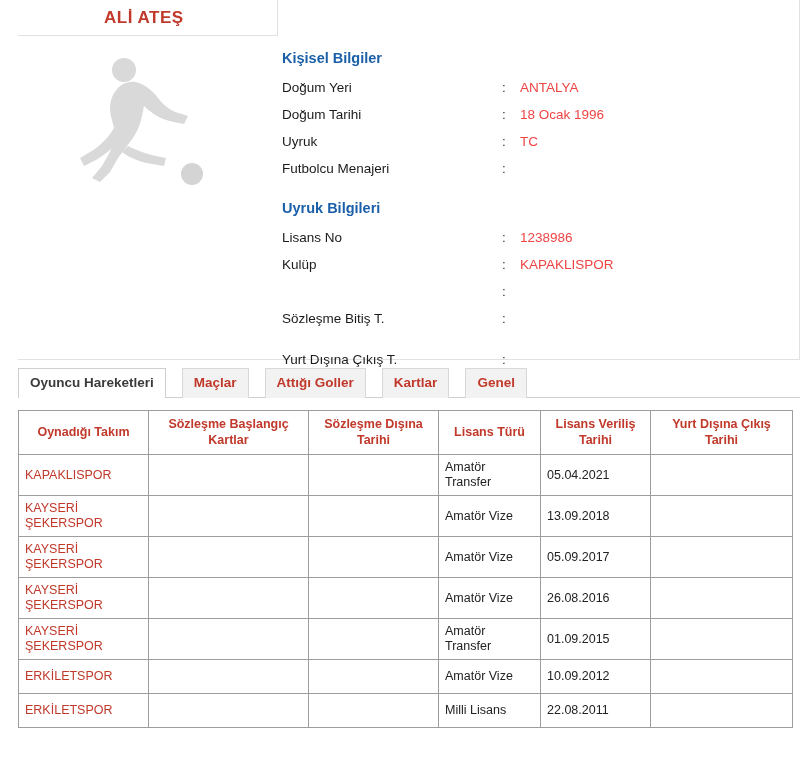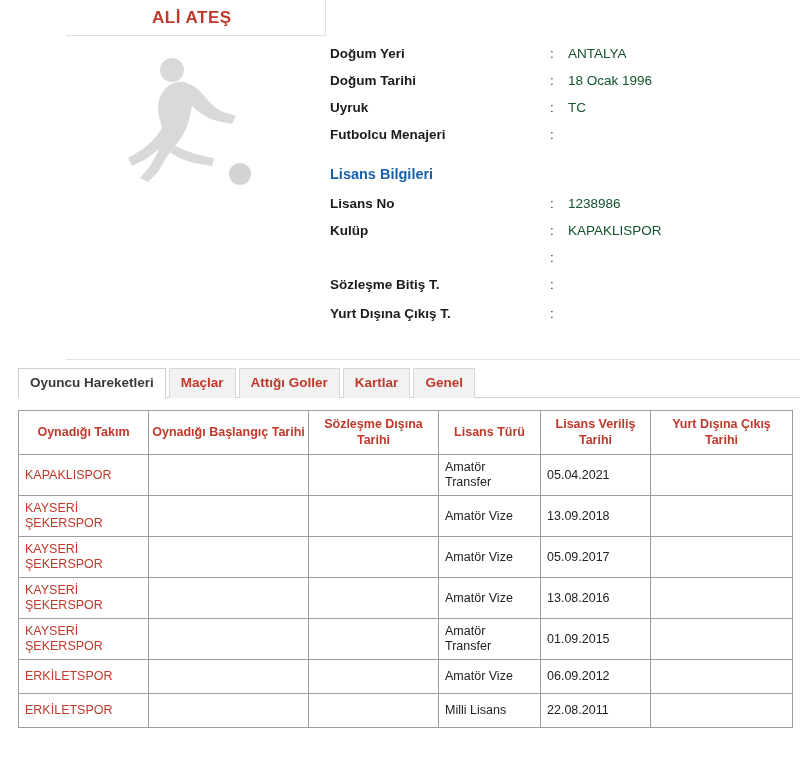--- a/index.html
+++ b/index.html
@@ -11,21 +11,20 @@
     background: #ffffff;
     font-family: "Liberation Sans", sans-serif;
     color: #222222;
   }
 
   .page {
     position: relative;
     width: 800px;
     height: 782px;
     overflow: hidden;
-    padding-left: 48px;
   }
 
   
   .profile-card {
     position: relative;
     margin-left: 18px;
     margin-right: 0;
     width: 782px;
     height: 360px;
     background: #ffffff;
@@ -94,38 +93,38 @@
     position: relative;
     height: 27px;
     line-height: 27px;
     margin-left: 20px;
     font-size: 13.5px;
   }
   .info-label {
     position: absolute;
     left: 0;
     top: 0;
-    font-weight: bold;
+    font-weight: normal;
     color: #1b1b1b;
     white-space: nowrap;
   }
   .info-colon {
     position: absolute;
     left: 220px;
     top: 0;
     color: #333;
   }
   .info-value {
     position: absolute;
     left: 238px;
     top: 0;
-    color: #14532d;
+    color: #ef4444;
     white-space: nowrap;
   }
-  .info-row.gap { margin-top: 2px; text-align: center; }
+  .info-row.gap { margin-top: 14px; text-align: center; }
 
   
   .tabs {
     position: absolute;
     left: 18px;
     top: 368px;
     width: 782px;
     height: 30px;
     border-bottom: 1px solid #cfcfcf;
   }
@@ -134,21 +133,21 @@
     float: left;
     height: 30px;
     line-height: 28px;
     padding: 0 11px;
     font-size: 13.5px;
     font-weight: bold;
     color: #c0392b;
     background: #f2f2f2;
     border: 1px solid #d8d8d8;
     border-bottom: none;
-    margin-right: 3px;
+    margin-right: 16px;
     cursor: pointer;
     white-space: nowrap;
   }
   .tab.active {
     background: #ffffff;
     color: #3b3b3b;
     border-color: #cfcfcf;
   }
 
   
@@ -213,20 +212,21 @@
           <path d="M70 28 C 78 30, 86 36, 92 44 C 98 52, 106 58, 116 60 L 122 62 L 118 70 L 108 68 C 96 66, 86 60, 78 52 L 76 62 C 74 72, 70 80, 64 88 L 52 104 L 44 118 L 34 128 L 26 124 L 36 112 L 44 98 L 50 82 L 46 66 C 42 54, 44 42, 52 34 C 57 29, 63 27, 70 28 Z"></path>
           <path d="M48 74 C 42 84, 34 92, 24 98 L 14 104 L 18 112 L 30 106 C 42 99, 52 90, 58 78 Z"></path>
           <path d="M62 92 C 70 96, 80 100, 90 102 L 100 104 L 98 112 L 86 110 C 74 108, 64 104, 56 98 Z"></path>
           <circle cx="126" cy="120" r="11" fill="#d4d4d4"></circle>
         </g>
       </svg>
     </div>
 
     <div class="info-panel">
 
+      <div class="section-title">Kişisel Bilgiler</div>
 
       <div class="info-row">
         <span class="info-label">Doğum Yeri</span>
         <span class="info-colon">:</span>
         <span class="info-value">ANTALYA</span>
       </div>
       <div class="info-row">
         <span class="info-label">Doğum Tarihi</span>
         <span class="info-colon">:</span>
         <span class="info-value">18 Ocak 1996</span>
@@ -235,21 +235,21 @@
         <span class="info-label">Uyruk</span>
         <span class="info-colon">:</span>
         <span class="info-value">TC</span>
       </div>
       <div class="info-row">
         <span class="info-label">Futbolcu Menajeri</span>
         <span class="info-colon">:</span>
         <span class="info-value"></span>
       </div>
 
-      <div class="section-title second">Lisans Bilgileri</div>
+      <div class="section-title second">Uyruk Bilgileri</div>
 
       <div class="info-row">
         <span class="info-label">Lisans No</span>
         <span class="info-colon">:</span>
         <span class="info-value">1238986</span>
       </div>
       <div class="info-row">
         <span class="info-label">Kulüp</span>
         <span class="info-colon">:</span>
         <span class="info-value">KAPAKLISPOR</span>
@@ -286,21 +286,21 @@
         <col class="col1">
           <col class="col2">
           <col class="col3">
           <col class="col4">
           <col class="col5">
           <col class="col6">
       </colgroup>
       <thead>
         <tr>
           <th>Oynadığı Takım</th>
-          <th>Oynadığı Başlangıç Tarihi</th>
+          <th>Sözleşme Başlangıç Kartlar</th>
           <th>Sözleşme Dışına Tarihi</th>
           <th>Lisans Türü</th>
           <th>Lisans Veriliş Tarihi</th>
           <th>Yurt Dışına Çıkış Tarihi</th>
         </tr>
       </thead>
       <tbody>
         <tr>
           <td class="team">KAPAKLISPOR</td>
           <td></td>
@@ -323,37 +323,37 @@
           <td></td>
           <td class="lic-type">Amatör Vize</td>
           <td class="lic-date">05.09.2017</td>
           <td></td>
         </tr>
         <tr>
           <td class="team">KAYSERİ ŞEKERSPOR</td>
           <td></td>
           <td></td>
           <td class="lic-type">Amatör Vize</td>
-          <td class="lic-date">13.08.2016</td>
+          <td class="lic-date">26.08.2016</td>
           <td></td>
         </tr>
         <tr>
           <td class="team">KAYSERİ ŞEKERSPOR</td>
           <td></td>
           <td></td>
           <td class="lic-type">Amatör Transfer</td>
           <td class="lic-date">01.09.2015</td>
           <td></td>
         </tr>
         <tr>
           <td class="team">ERKİLETSPOR</td>
           <td></td>
           <td></td>
           <td class="lic-type">Amatör Vize</td>
-          <td class="lic-date">06.09.2012</td>
+          <td class="lic-date">10.09.2012</td>
           <td></td>
         </tr>
         <tr>
           <td class="team">ERKİLETSPOR</td>
           <td></td>
           <td></td>
           <td class="lic-type">Milli Lisans</td>
           <td class="lic-date">22.08.2011</td>
           <td></td>
         </tr>

